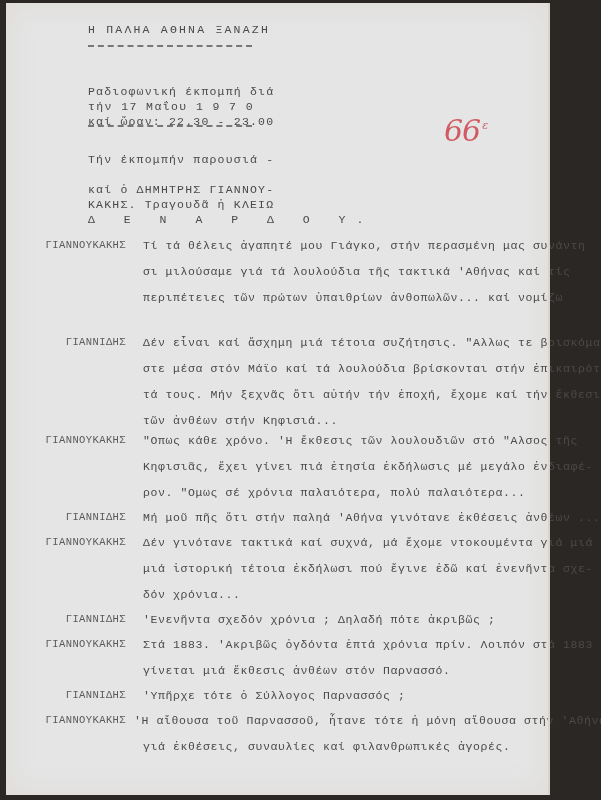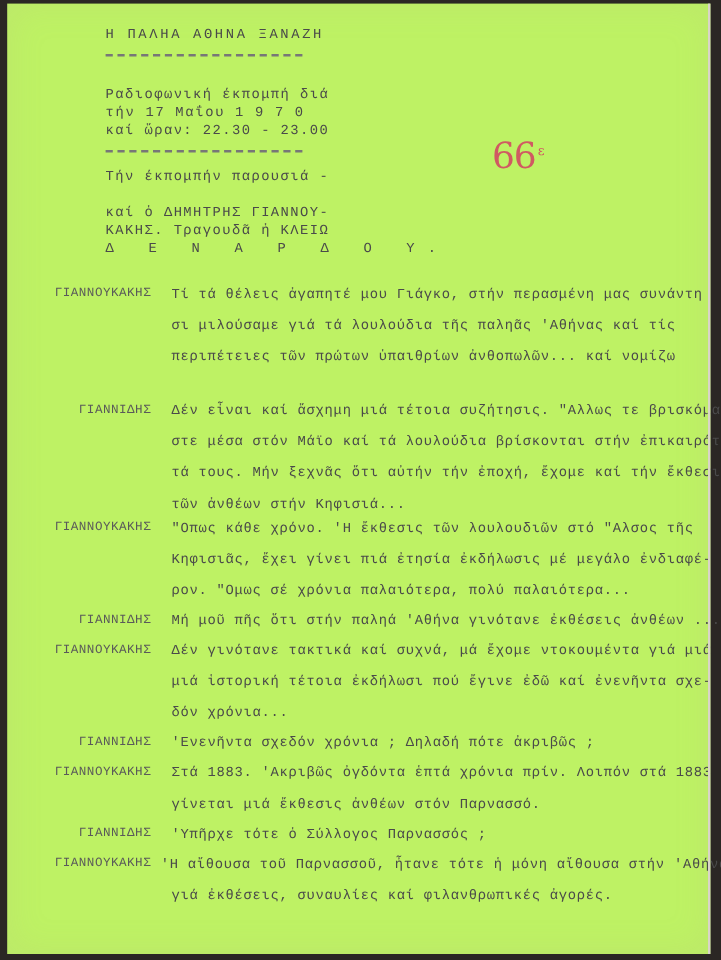--- a/index.html
+++ b/index.html
@@ -5,48 +5,48 @@
   html, body { margin: 0; padding: 0; }
   body {
     width: 601px; height: 800px; overflow: hidden;
     background: #2b2724;
     position: relative;
     font-family: "Liberation Mono", "DejaVu Sans Mono", monospace;
   }
   .paper {
     position: absolute;
     left: 6px; top: 3px;
-    width: 586px; height: 792px;
-    background: #bef264;
+    width: 544px; height: 792px;
+    background: #e5e5e5;
     box-shadow: inset 0 0 30px rgba(180,170,150,0.15);
   }
   .paper::after {
     content: ""; position: absolute; right: 0; top: 0; bottom: 0; width: 2px;
     background: #d9d4c8;
   }
   .tw {
     color: #4a4a4a;
     font-size: 11.5px;
     letter-spacing: 0.6px;
     white-space: nowrap;
     position: absolute;
   }
   .header-title { left: 82px; top: 20px; letter-spacing: 2.2px; font-size: 11.5px; }
   .rule {
     position: absolute; left: 82px; width: 164px; height: 0;
     border-top: 2px dashed #777;
   }
   .rule1 { top: 42px; }
   .rule2 { top: 122px; }
-  .hdr-line { left: 82px; font-size: 11.5px; letter-spacing: 1.2px; }
+  .hdr-line { left: 82px; font-size: 11.5px; letter-spacing: 1.2px; margin-top: 12px; }
   .hdr-big { letter-spacing: 1.4px; }
   .spaced { letter-spacing: 11px; }
   .pagenum {
-    position: absolute; left: 404px; top: 110px;
-    color: #d05a62; font-family: "DejaVu Serif", serif; 
+    position: absolute; left: 438px; top: 110px;
+    color: #d05a62; font-family: "DejaVu Serif", serif; font-style: italic;
     font-size: 30px; letter-spacing: -1px;
   }
   .pagenum sup { font-size: 11px; vertical-align: top; position: relative; top: 6px; left: 2px; }
   .speaker { font-size: 10.5px; letter-spacing: 0.4px; color: #5a5a5a; text-align: right; width: 96px; }
   .line { left: 137px; text-align: right; }
 </style>
 </head>
 <body>
 
 <div class="paper">
@@ -61,21 +61,21 @@
 
   <div class="tw hdr-line" style="top:138px">Τήν έκπομπήν παρουσιά -</div>
   <div class="tw hdr-line" style="top:183px">ΚΑΚΗΣ. Τραγουδᾶ ἡ ΚΛΕΙΩ</div>
   <div class="tw hdr-line" style="top:168px">καί ὁ ΔΗΜΗΤΡΗΣ ΓΙΑΝΝΟΥ-</div>
   <div class="tw hdr-line spaced" style="top:198px">Δ Ε Ν Α Ρ Δ Ο Υ.</div>
 
   <div class="pagenum"><span>66</span><sup>ε</sup></div>
 
   <div class="tw speaker" style="left:24px; top:236px">ΓΙΑΝΝΟΥΚΑΚΗΣ</div>
   <div class="tw line" style="top:236px">Τί τά θέλεις ἀγαπητέ μου Γιάγκο, στήν περασμένη μας συνάντη</div>
-  <div class="tw line" style="top:262px">σι μιλούσαμε γιά τά λουλούδια τῆς παληᾶς 'Αθήνας καί τίς</div>
+  <div class="tw line" style="top:262px">σι μιλούσαμε γιά τά λουλούδια τῆς τακτικά 'Αθήνας καί τίς</div>
   <div class="tw line" style="top:288px">περιπέτειες τῶν πρώτων ὑπαιθρίων ἀνθοπωλῶν... καί νομίζω</div>
 
   <div class="tw speaker" style="left:24px; top:333px">ΓΙΑΝΝΙΔΗΣ</div>
   <div class="tw line" style="top:333px">Δέν εἶναι καί ἄσχημη μιά τέτοια συζήτησις. "Αλλως τε βρισκόμα-</div>
   <div class="tw line" style="top:359px">στε μέσα στόν Μάϊο καί τά λουλούδια βρίσκονται στήν ἐπικαιρότη</div>
   <div class="tw line" style="top:385px">τά τους. Μήν ξεχνᾶς ὅτι αὐτήν τήν ἐποχή, ἔχομε καί τήν ἔκθεσι</div>
   <div class="tw line" style="top:411px">τῶν ἀνθέων στήν Κηφισιά...</div>
 
   <div class="tw speaker" style="left:24px; top:431px">ΓΙΑΝΝΟΥΚΑΚΗΣ</div>
   <div class="tw line" style="top:431px">"Οπως κάθε χρόνο. 'Η ἔκθεσις τῶν λουλουδιῶν στό "Αλσος τῆς</div>

